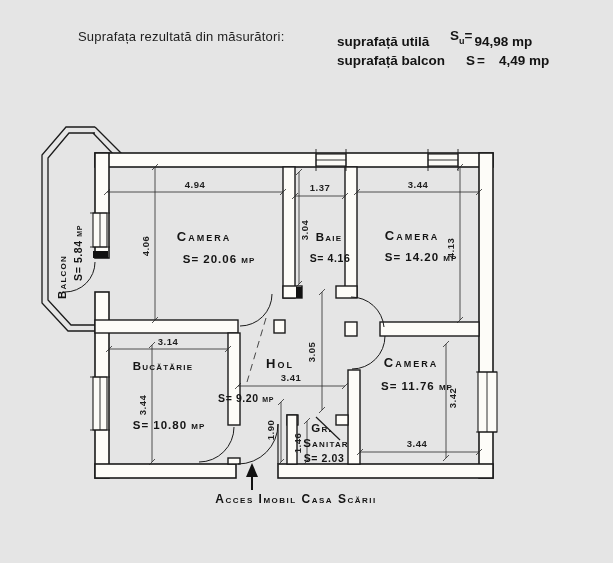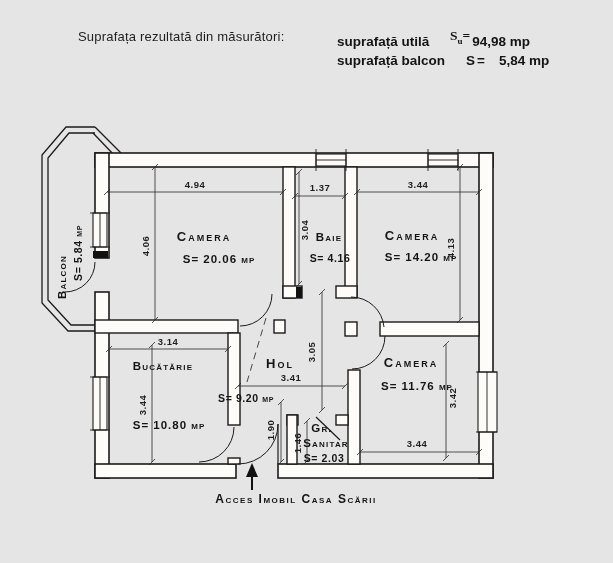--- a/index.html
+++ b/index.html
@@ -8,21 +8,21 @@
     background:#e5e5e5;
     font-family:"Liberation Sans",sans-serif;
     overflow:hidden;
   }
   
   .hdr-title{position:absolute;left:78px;top:29px;font-size:13px;color:#1e1e1e;letter-spacing:.2px;}
   .hdr-right{position:absolute;left:337px;top:26px;font-size:13.5px;font-weight:bold;color:#141414;}
   .hdr-row{display:flex;align-items:flex-end;line-height:19px;}
   .hdr-row .lbl{min-width:113px;}
   .hdr-row .lbl2{margin-right:21px;}
-  .hdr-row .sym{margin-right:2px;font-family:Liberation Serif, serif;}
+  .hdr-row .sym{margin-right:2px;}
   .hdr-row sub{font-size:9px;}
   .hdr-row .eq2{margin:0 14px 0 2px;}
   
   svg{position:absolute;left:0;top:0;font-family:inherit;}
   .wall{fill:#fdfcf8;stroke:#1b1b1b;stroke-width:1.4;}
   .owall{stroke-width:1.6;}
   .bal{fill:none;stroke:#1b1b1b;stroke-width:1.3;}
   .win{fill:#fcfbf7;stroke:#1b1b1b;stroke-width:1.1;}
   .wline{stroke:#1b1b1b;stroke-width:0.9;}
   .arc{fill:none;stroke:#1b1b1b;stroke-width:1;}
@@ -48,21 +48,21 @@
   <div class="hdr-right">
     <div class="hdr-row">
       <span class="lbl">suprafață utilă</span>
       <span class="sym"><span>S</span><sub>u</sub><span>=</span></span>
       <span class="val">94,98 mp</span>
     </div>
     <div class="hdr-row">
       <span class="lbl2">suprafață balcon</span>
       <span>S</span>
       <span class="eq2">=</span>
-      <span>5,84 mp</span>
+      <span>4,49 mp</span>
     </div>
   </div>
 
   <svg width="613" height="563" viewBox="0 0 613 563">
 
     <g>
       <path class="bal" d="M95,127 L66,127 L42,155 L42,303 L68,331 L96,331"></path>
       <path class="bal" d="M95,133 L69,133 L48,158 L48,300 L71,325 L96,325"></path>
       <path class="bal" d="M95,127 L122,154"></path>
       <path class="bal" d="M93,133 L115,156"></path>

